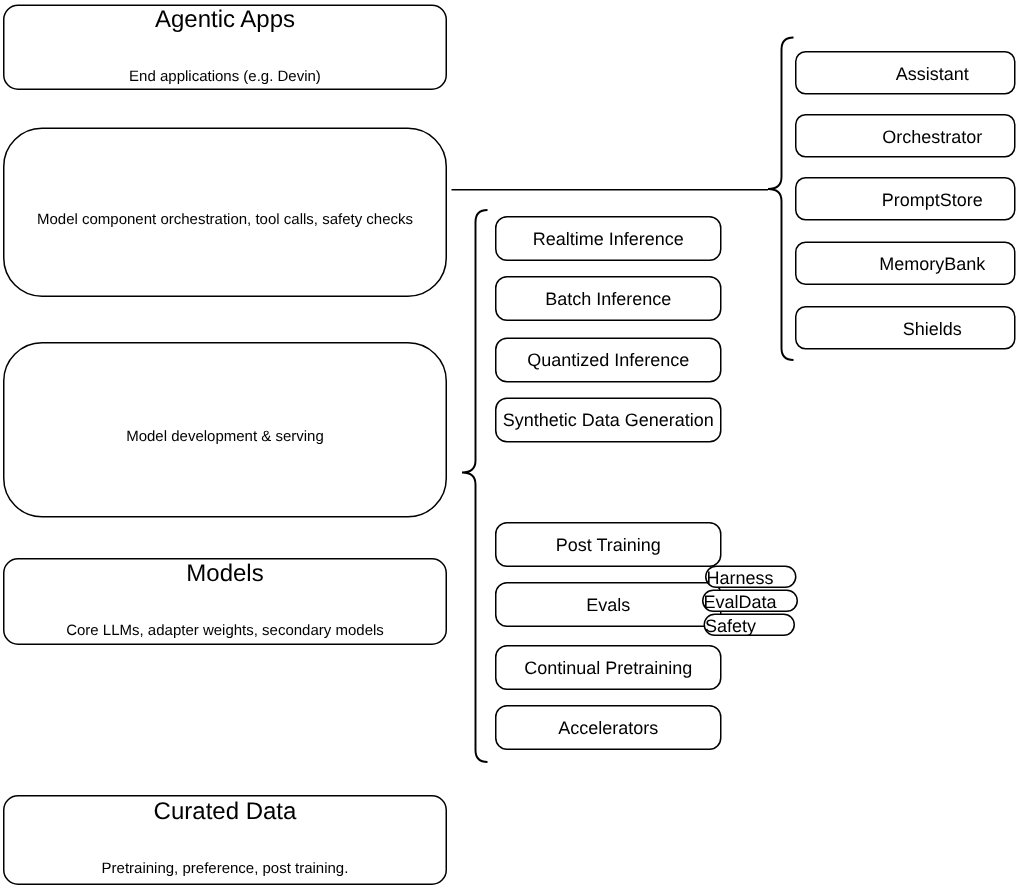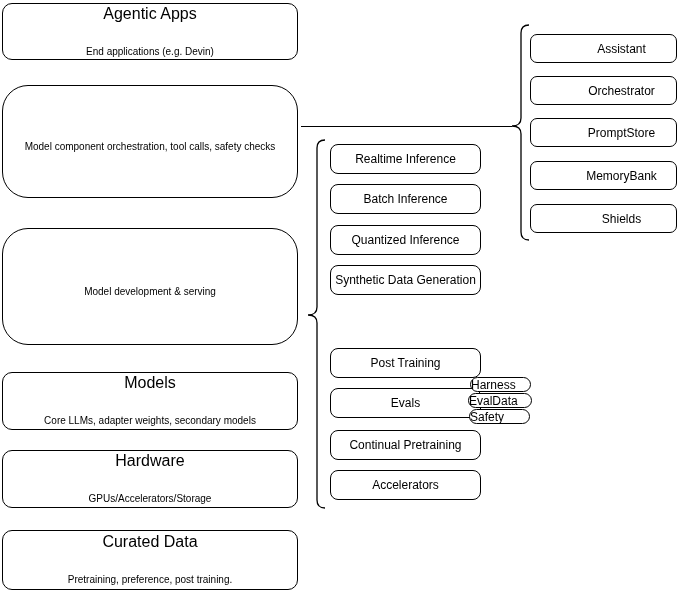--- a/index.html
+++ b/index.html
@@ -51,24 +51,20 @@
   </div>
   <div class="lbox raise" style="top:85px;height:113px;border-radius:26px">
     <div class="lsub">Model component orchestration, tool calls, safety checks</div>
   </div>
   <div class="lbox raise" style="top:228px;height:117px;border-radius:26px">
     <div class="lsub">Model development &amp; serving</div>
   </div>
   <div class="lbox" style="top:372px;height:58px;border-radius:10px">
     <div class="ltitle">Models</div>
     <div class="lsub">Core LLMs, adapter weights, secondary models</div>
-  </div>
-  <div class="lbox" style="top:450px;height:58px;border-radius:10px">
-    <div class="ltitle">Hardware</div>
-    <div class="lsub">GPUs/Accelerators/Storage</div>
   </div>
   <div class="lbox" style="top:530px;height:60px;border-radius:10px">
     <div class="ltitle">Curated Data</div>
     <div class="lsub">Pretraining, preference, post training.</div>
   </div>
 
   <div class="hline"></div>
 
   <svg class="brace" style="left:303px;top:137px" width="26" height="376" viewBox="0 0 26 376">
     <path d="M22 3 Q14 3 14 11 L14 170 Q14 178 5 178 Q14 178 14 186 L14 363 Q14 371 22 371" fill="none" stroke="#000" stroke-width="1.3"></path>

